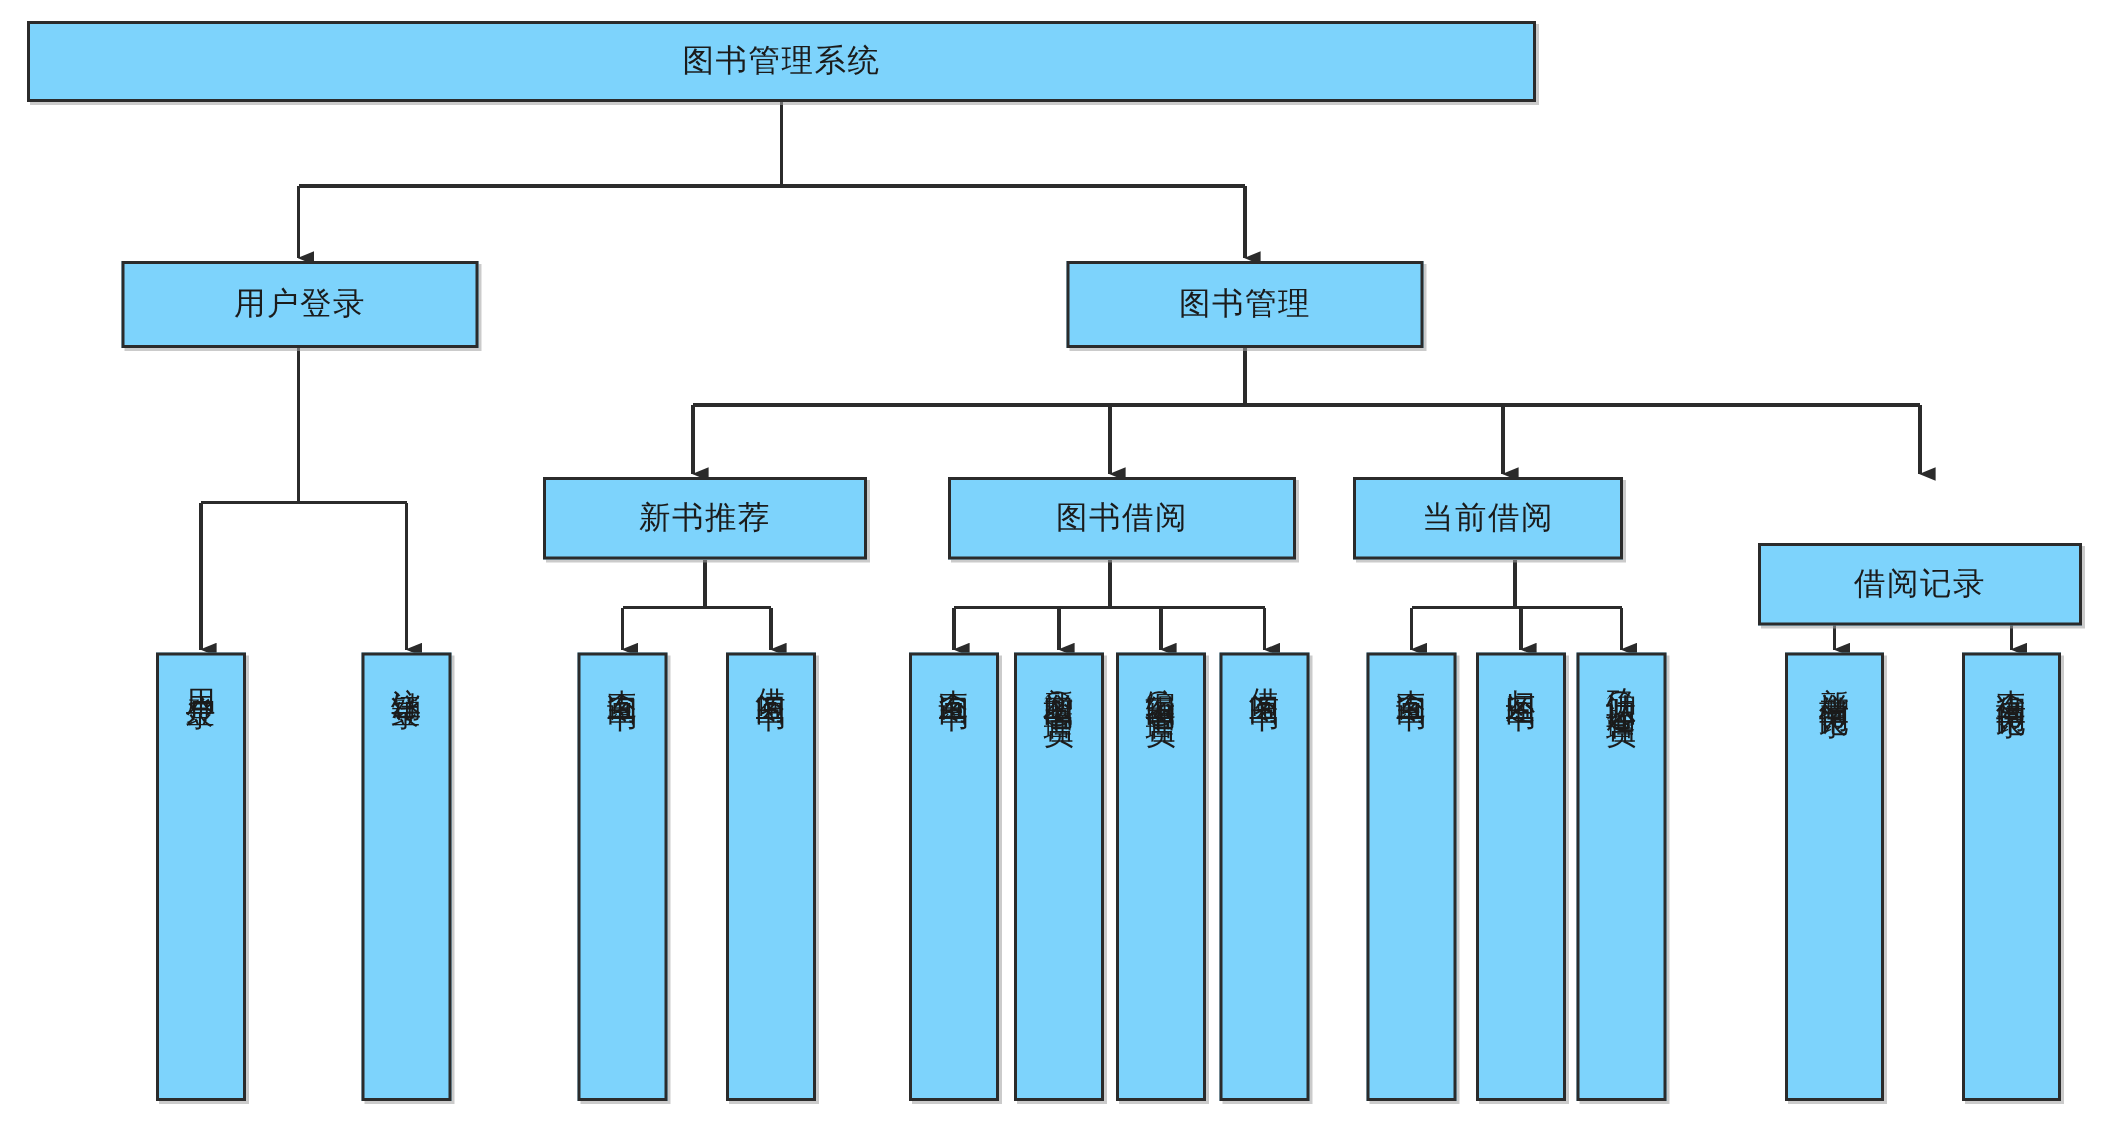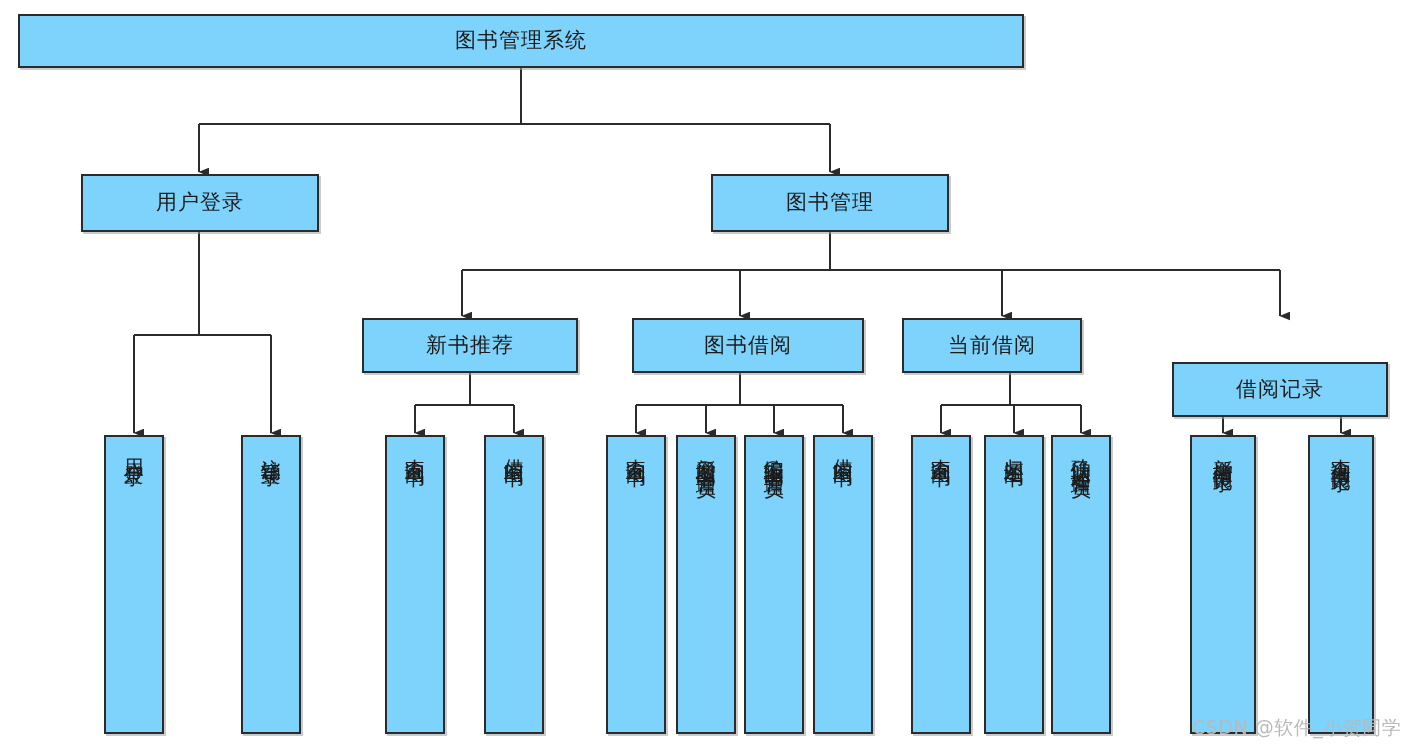--- a/index.html
+++ b/index.html
@@ -173,15 +173,14 @@
         <span class="node-label-vertical">确认归还（管理员）</span>
       </div>
       <div class="node-box vertical" style="left: 1190px; top: 435px; width: 66px; height: 299px;">
         <span class="node-label-vertical">新增借阅记录</span>
       </div>
       <div class="node-box vertical" style="left: 1308px; top: 435px; width: 66px; height: 299px;">
         <span class="node-label-vertical">查询借阅记录</span>
       </div>
     </div>
 
-  <div class="watermark" style="left: 1192px; top: 715px; color: rgb(185, 185, 185);">CSDN @软件_小贺同学</div>
 
 </div>
 
 </body></html>

